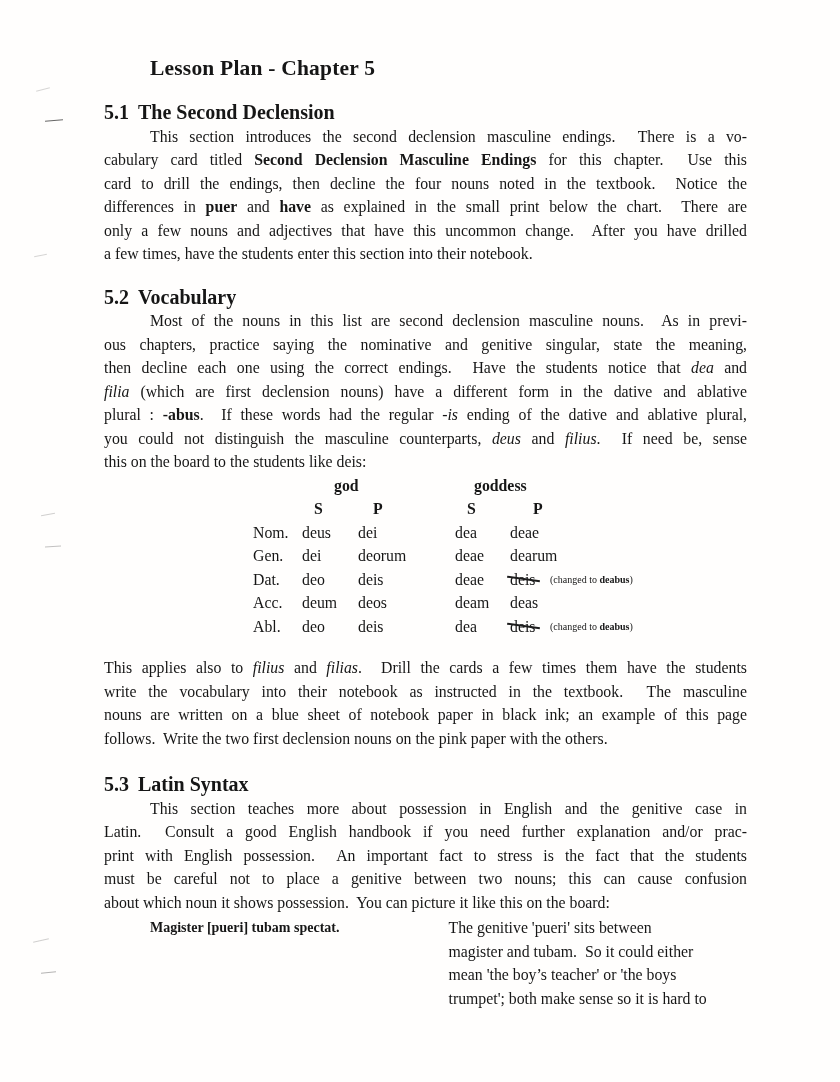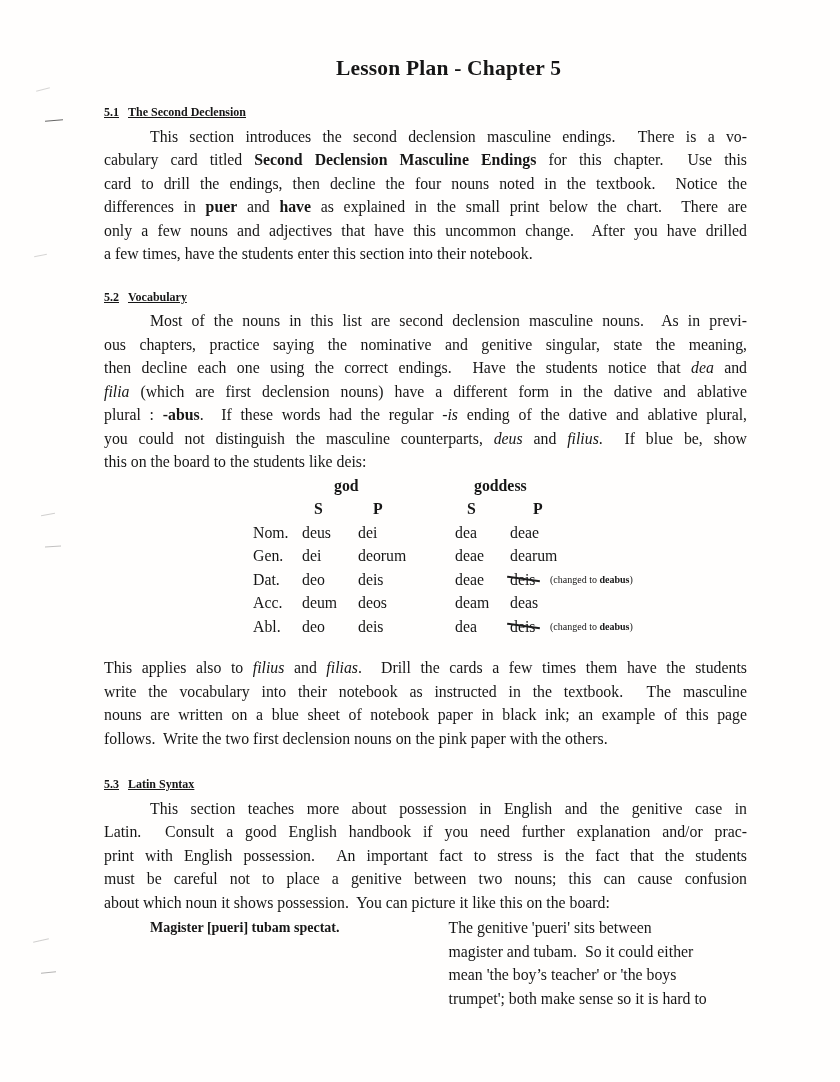--- a/index.html
+++ b/index.html
@@ -9,33 +9,31 @@
     position: relative;
     width: 840px;
     height: 1082px;
     background: #fffeFD;
     padding: 55px 93px 0 104px;
     overflow: hidden;
   }
   .title {
     font-size: 21.5px;
     font-weight: bold;
-    text-align: center;
     padding-left: 46px;
     line-height: 26px;
     margin-bottom: 19px;
     letter-spacing: 0.2px;
   }
   .body-text { font-size: 15.8px; line-height: 23.5px; }
   .sec-heading {
     font-weight: bold;
-    font-size: 12px;
+    font-size: 20px;
     line-height: 23.5px;
     margin-top: 20px;
-    text-decoration: underline;
   }
   .sec-heading .hnum { margin-right: 9px; }
   .line {
     line-height: 23.5px;
     white-space: pre-wrap;
     text-align: justify;
     text-align-last: justify;
   }
   .line.last { text-align-last: left; }
   .line.indent { text-indent: 46px; }
@@ -114,21 +112,21 @@
 
     <div class="sec-heading">
       <span class="hnum">5.2</span><span>Vocabulary</span>
     </div>
     <div class="para">
       <div class="line indent"><span>Most of the nouns in this list are second declension masculine nouns.  As in previ-</span></div>
       <div class="line"><span>ous chapters, practice saying the nominative and genitive singular, state the meaning,</span></div>
       <div class="line"><span>then decline each one using the correct endings.  Have the students notice that </span><span class="i">dea</span><span> and</span></div>
       <div class="line"><span class="i">filia</span><span> (which are first declension nouns) have a different form in the dative and ablative</span></div>
       <div class="line"><span>plural : </span><span class="b">-abus</span><span>.  If these words had the regular </span><span class="i">-is</span><span> ending of the dative and ablative plural,</span></div>
-      <div class="line"><span>you could not distinguish the masculine counterparts, </span><span class="i">deus</span><span> and </span><span class="i">filius</span><span>.  If blue be, show</span></div>
+      <div class="line"><span>you could not distinguish the masculine counterparts, </span><span class="i">deus</span><span> and </span><span class="i">filius</span><span>.  If need be, sense</span></div>
       <div class="line last"><span>this on the board to the students like deis:</span></div>
     </div>
 
     <div class="decl-table">
       <div class="trow">
         <div class="c lbl"></div>
         <div class="c g1">god</div>
         <div class="c g2">goddess</div>
       </div>
       <div class="trow">

